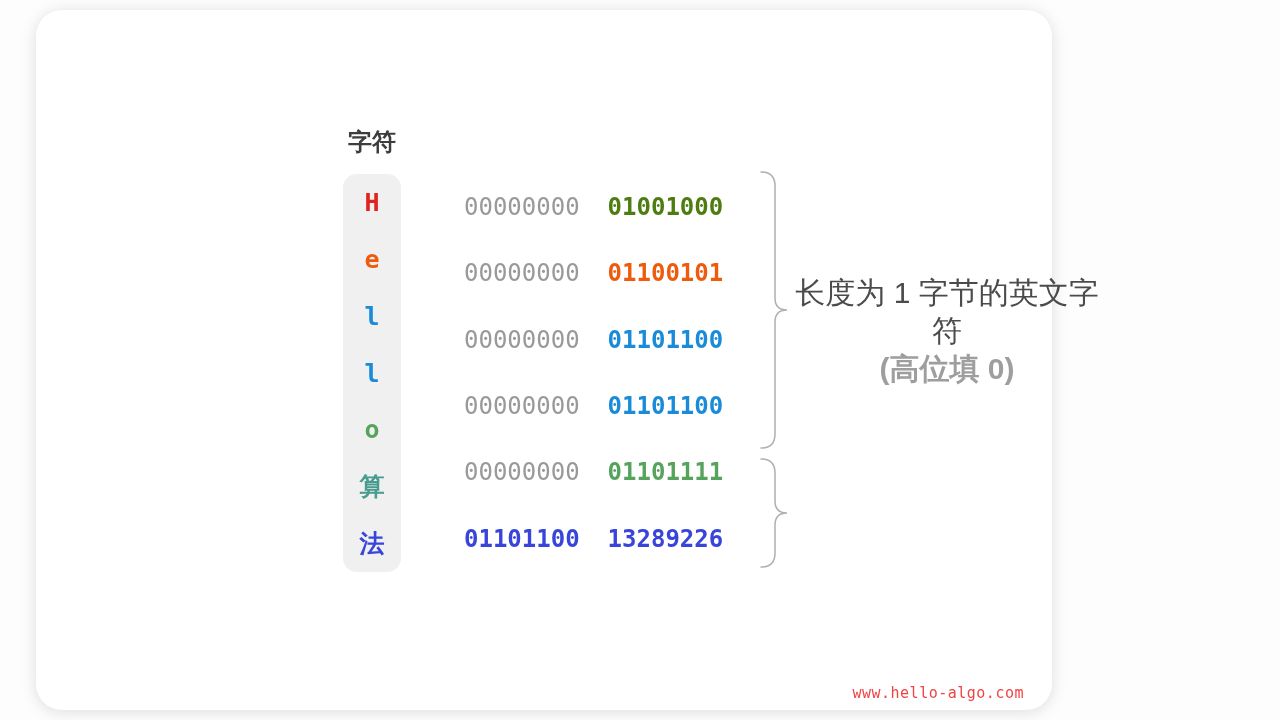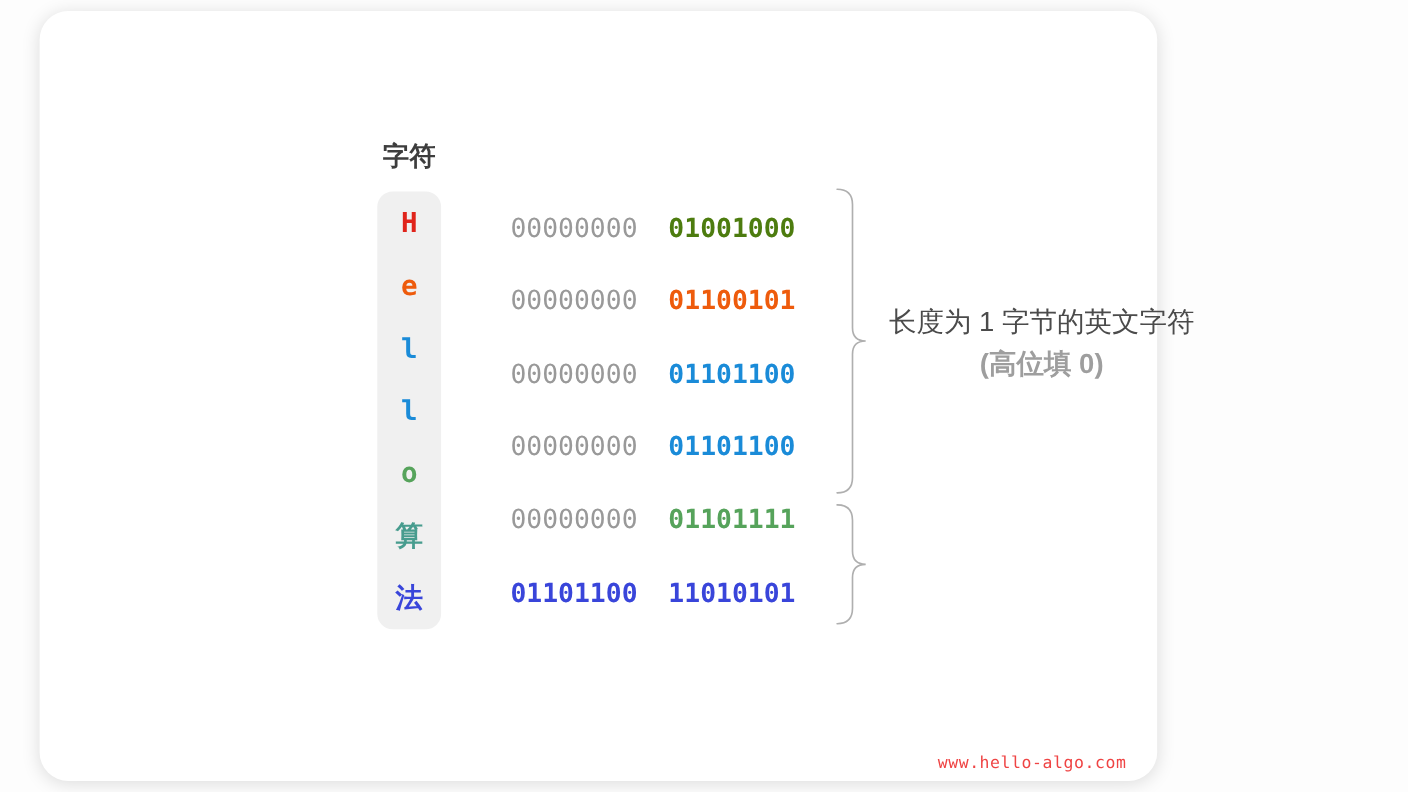--- a/index.html
+++ b/index.html
@@ -10,21 +10,21 @@
   .hdr{font-weight:bold;color:#3d3d3d;font-size:24px;text-align:center;}
   .mono{font-family:"DejaVu Sans Mono","Liberation Mono",monospace;}
   .char-col{left:307px;top:164px;width:58px;height:398px;background:#f0f0f0;border-radius:14px;
     display:flex;flex-direction:column;}
   .char-cell{flex:1;display:flex;align-items:center;justify-content:center;
     font-family:"DejaVu Sans Mono","Liberation Mono",monospace;font-size:25px;font-weight:bold;}
   .bin-col{left:428px;top:164px;width:256px;height:398px;display:flex;flex-direction:column;}
   .bin-row{flex:1;display:flex;align-items:center;gap:28px;
     font-family:"DejaVu Sans Mono","Liberation Mono",monospace;font-size:24px;font-weight:bold;}
   .byte.dim{font-weight:normal;}
-  .label-block{width:310px;text-align:center;font-size:25px;color:#4b4b4b;line-height:38px;}
+  .label-block{width:310px;text-align:center;font-size:30px;color:#4b4b4b;line-height:38px;}
   .label-sub{color:#9e9e9e;font-weight:bold;}
   .brace{stroke:#afafaf;stroke-width:1.5;fill:none;stroke-linecap:round;}
   .watermark{font-size:15px;color:#ef4444;letter-spacing:0.5px;}
 </style>
 </head>
 <body>
 
 <div class="card">
 
   <div class="abs hdr" style="left:297px;top:116px;width:78px;">字符</div>
@@ -69,21 +69,21 @@
     <div class="bin-row">
       <span class="byte dim" style="color: rgb(153, 153, 153);">00000000</span>
       <span class="byte" style="color: rgb(26, 139, 216);">01101100</span>
     </div>
     <div class="bin-row">
       <span class="byte dim" style="color: rgb(153, 153, 153);">00000000</span>
       <span class="byte" style="color: rgb(86, 163, 91);">01101111</span>
     </div>
     <div class="bin-row">
       <span class="byte" style="color: rgb(57, 69, 218);">01101100</span>
-      <span class="byte" style="color: rgb(57, 69, 218);">11010101</span>
+      <span class="byte" style="color: rgb(57, 69, 218);">13289226</span>
     </div>
   </div>
 
   <svg class="abs" style="left:724px;top:161px;" width="30" height="280">
     <path class="brace" d="M1 1 Q15 1 15 15 L15 127 Q15 139 27 139 Q15 139 15 151 L15 263 Q15 277 1 277"></path>
   </svg>
 
   <svg class="abs" style="left:724px;top:448px;" width="30" height="112">
     <path class="brace" d="M1 1 Q15 1 15 15 L15 43 Q15 55 27 55 Q15 55 15 67 L15 95 Q15 109 1 109"></path>
   </svg>

